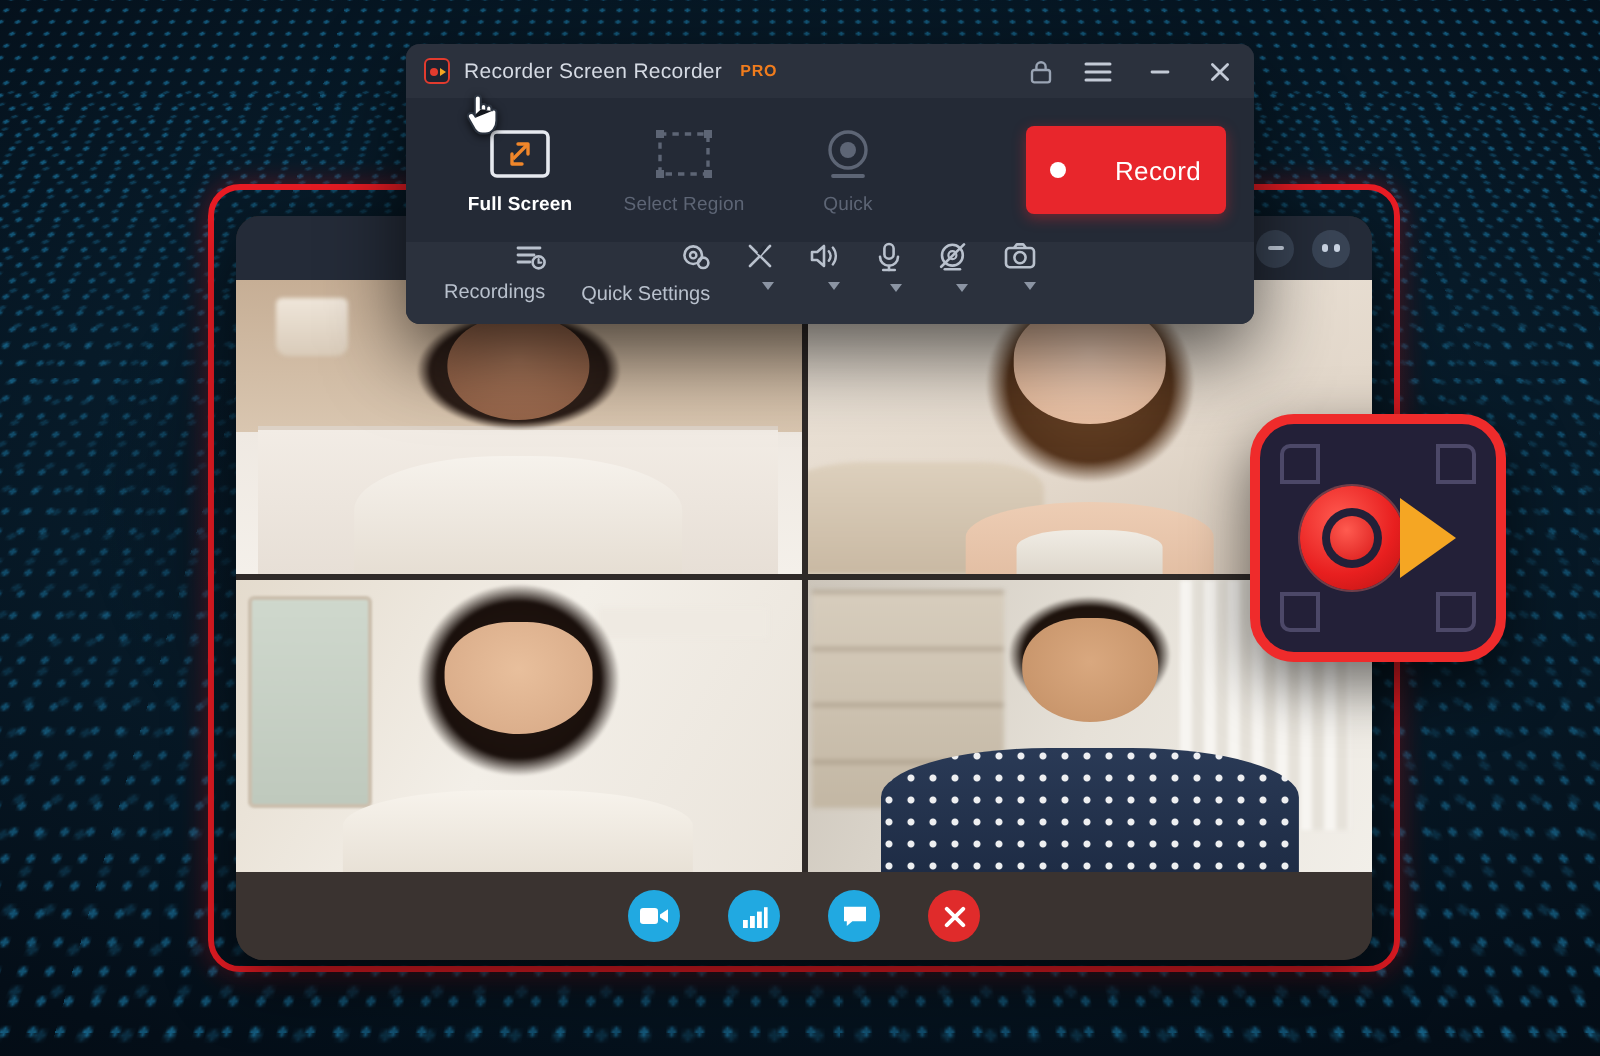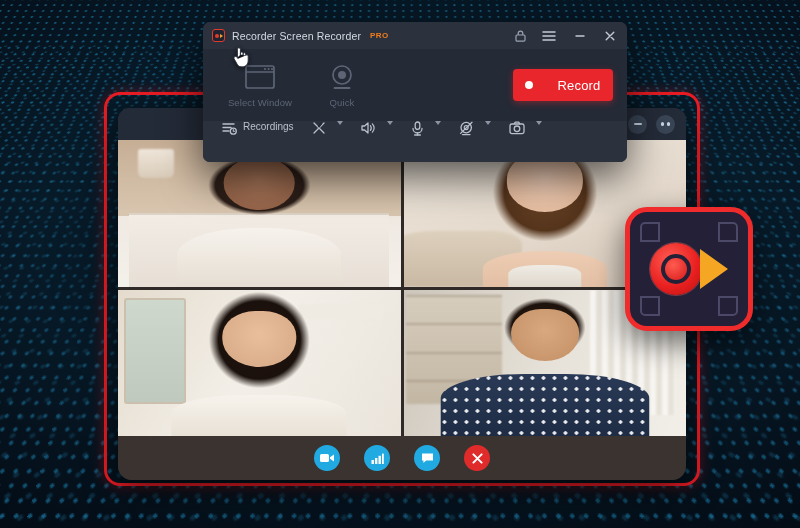--- a/index.html
+++ b/index.html
@@ -240,41 +240,42 @@
     display: flex; flex-direction: column; align-items: center; gap: 6px;
     cursor: pointer;
   }
   .tool .label { font-size: 9.5px; letter-spacing: .1px; }
   .tool.active .label { color: #ffffff; font-weight: bold; }
   .tool.dim .label { color: #5d6575; }
   .tool-ico { height: 28px; display: flex; align-items: center; justify-content: center; }
 
   .record-btn {
     margin-left: auto;
-    width: 100px; height: 32px;
+    width: 100px; height: 44px;
     background: #e8262c;
     border-radius: 4px;
     display: flex; align-items: center; justify-content: center; gap: 24px;
     cursor: pointer;
     box-shadow: 0 2px 7px rgba(232,38,44,.4);
   }
   .record-btn .rdot { width: 8px; height: 8px; border-radius: 50%; background: #fff; }
   .record-btn .rlbl { color: #fff; font-size: 13px; letter-spacing: .2px; }
 
   .rec-bar {
     height: 41px;
     background: #2b313d;
     display: flex; align-items: center;
     padding: 0 10px;
     gap: 0;
   }
   .bar-item {
-    display: flex; align-items: flex-start; gap: 6px;
+    display: flex; align-items: flex-end; gap: 6px;
     padding: 0 9px; height: 100%;
     cursor: pointer;
+    flex-direction: column;
   }
   .bar-item .blabel { font-size: 10px; color: #b9c1cd; }
   .caret {
     width: 0; height: 0; margin-left: 5px;
     border-left: 3.4px solid transparent;
     border-right: 3.4px solid transparent;
     border-top: 4px solid #8b94a3;
     cursor: pointer;
   }
 
@@ -462,34 +463,45 @@
       </span>
       <span class="title-btn" style="margin-left:11px">
         <svg width="12" height="12" viewBox="0 0 12 12">
           <path d="M2.2 2.2 L9.8 9.8 M9.8 2.2 L2.2 9.8" stroke="#c3cad6" stroke-width="1.4" stroke-linecap="round"></path>
         </svg>
       </span>
     </div>
 
     <div class="rec-tools">
 
-
+      <div class="tool active">
+        <span class="tool-ico">
+          <svg width="30" height="24" viewBox="0 0 30 24">
+            <rect x="1" y="1" width="28" height="22" rx="2.5" fill="none" stroke="#e6e9ef" stroke-width="1.8"></rect>
+            <path d="M19 7 L11.5 14.5" stroke="#f0862a" stroke-width="1.7"></path>
+            <path d="M19 7 h-5 M19 7 v5" stroke="#f0862a" stroke-width="1.7" stroke-linecap="round"></path>
+            <path d="M11 17 h5 M11 17 v-5" stroke="#f0862a" stroke-width="1.7" stroke-linecap="round"></path>
+          </svg>
+        </span>
+        <span class="label">Full Screen</span>
+      </div>
 
       <div class="tool dim">
         <span class="tool-ico">
-          <svg width="30" height="24" viewBox="0 0 30 24">
-            <rect x="1" y="1" width="28" height="22" rx="2" fill="none" stroke="#5d6575" stroke-width="1.7"></rect>
-            <path d="M1 7 H29" stroke="#5d6575" stroke-width="1.5"></path>
-            <circle cx="20" cy="4" r="1.1" fill="#5d6575"></circle>
-            <circle cx="23.6" cy="4" r="1.1" fill="#5d6575"></circle>
-            <circle cx="27" cy="4" r="1.1" fill="#5d6575"></circle>
+          <svg width="28" height="24" viewBox="0 0 28 24">
+            <rect x="2" y="2" width="24" height="20" fill="none" stroke="#5d6575" stroke-width="1.7" stroke-dasharray="3.2 3"></rect>
+            <rect x="0" y="0" width="4" height="4" fill="#5d6575"></rect>
+            <rect x="24" y="0" width="4" height="4" fill="#5d6575"></rect>
+            <rect x="0" y="20" width="4" height="4" fill="#5d6575"></rect>
+            <rect x="24" y="20" width="4" height="4" fill="#5d6575"></rect>
           </svg>
         </span>
-        <span class="label">Select Window</span>
-      </div>
+        <span class="label">Select Region</span>
+      </div>
+
 
       <div class="tool dim">
         <span class="tool-ico">
           <svg width="26" height="26" viewBox="0 0 26 26">
             <circle cx="13" cy="11" r="9" fill="none" stroke="#5d6575" stroke-width="1.7"></circle>
             <circle cx="13" cy="11" r="4" fill="#5d6575"></circle>
             <path d="M5.5 24 h15" stroke="#5d6575" stroke-width="1.9" stroke-linecap="round"></path>
           </svg>
         </span>
         <span class="label">Quick</span>
@@ -505,20 +517,28 @@
 
       <div class="bar-item">
         <svg width="15" height="14" viewBox="0 0 15 14">
           <path d="M1 3h11M1 6.5h8M1 10h6" stroke="#b9c1cd" stroke-width="1.4" stroke-linecap="round"></path>
           <circle cx="11.3" cy="10.2" r="3" fill="none" stroke="#b9c1cd" stroke-width="1.3"></circle>
           <path d="M11.3 8.6v1.7h1.3" stroke="#b9c1cd" stroke-width="1.1" stroke-linecap="round"></path>
         </svg>
         <span class="blabel">Recordings</span>
       </div>
 
+      <div class="bar-item">
+        <svg width="15" height="15" viewBox="0 0 15 15">
+          <circle cx="6.6" cy="6.6" r="4.4" fill="none" stroke="#b9c1cd" stroke-width="1.3"></circle>
+          <circle cx="6.6" cy="6.6" r="1.6" fill="none" stroke="#b9c1cd" stroke-width="1.2"></circle>
+          <circle cx="11.6" cy="10.4" r="2.6" fill="none" stroke="#b9c1cd" stroke-width="1.3"></circle>
+        </svg>
+        <span class="blabel">Quick Settings</span>
+      </div>
 
       <div class="bar-item">
         <svg width="14" height="14" viewBox="0 0 14 14">
           <path d="M2 2 L12 12 M12 2 L2 12" stroke="#b9c1cd" stroke-width="1.3" stroke-linecap="round"></path>
           <path d="M6.5 6.2 L9.5 2.2" stroke="#242a36" stroke-width="2"></path>
         </svg>
         <span class="caret"></span>
       </div>
 
       <div class="bar-item">

